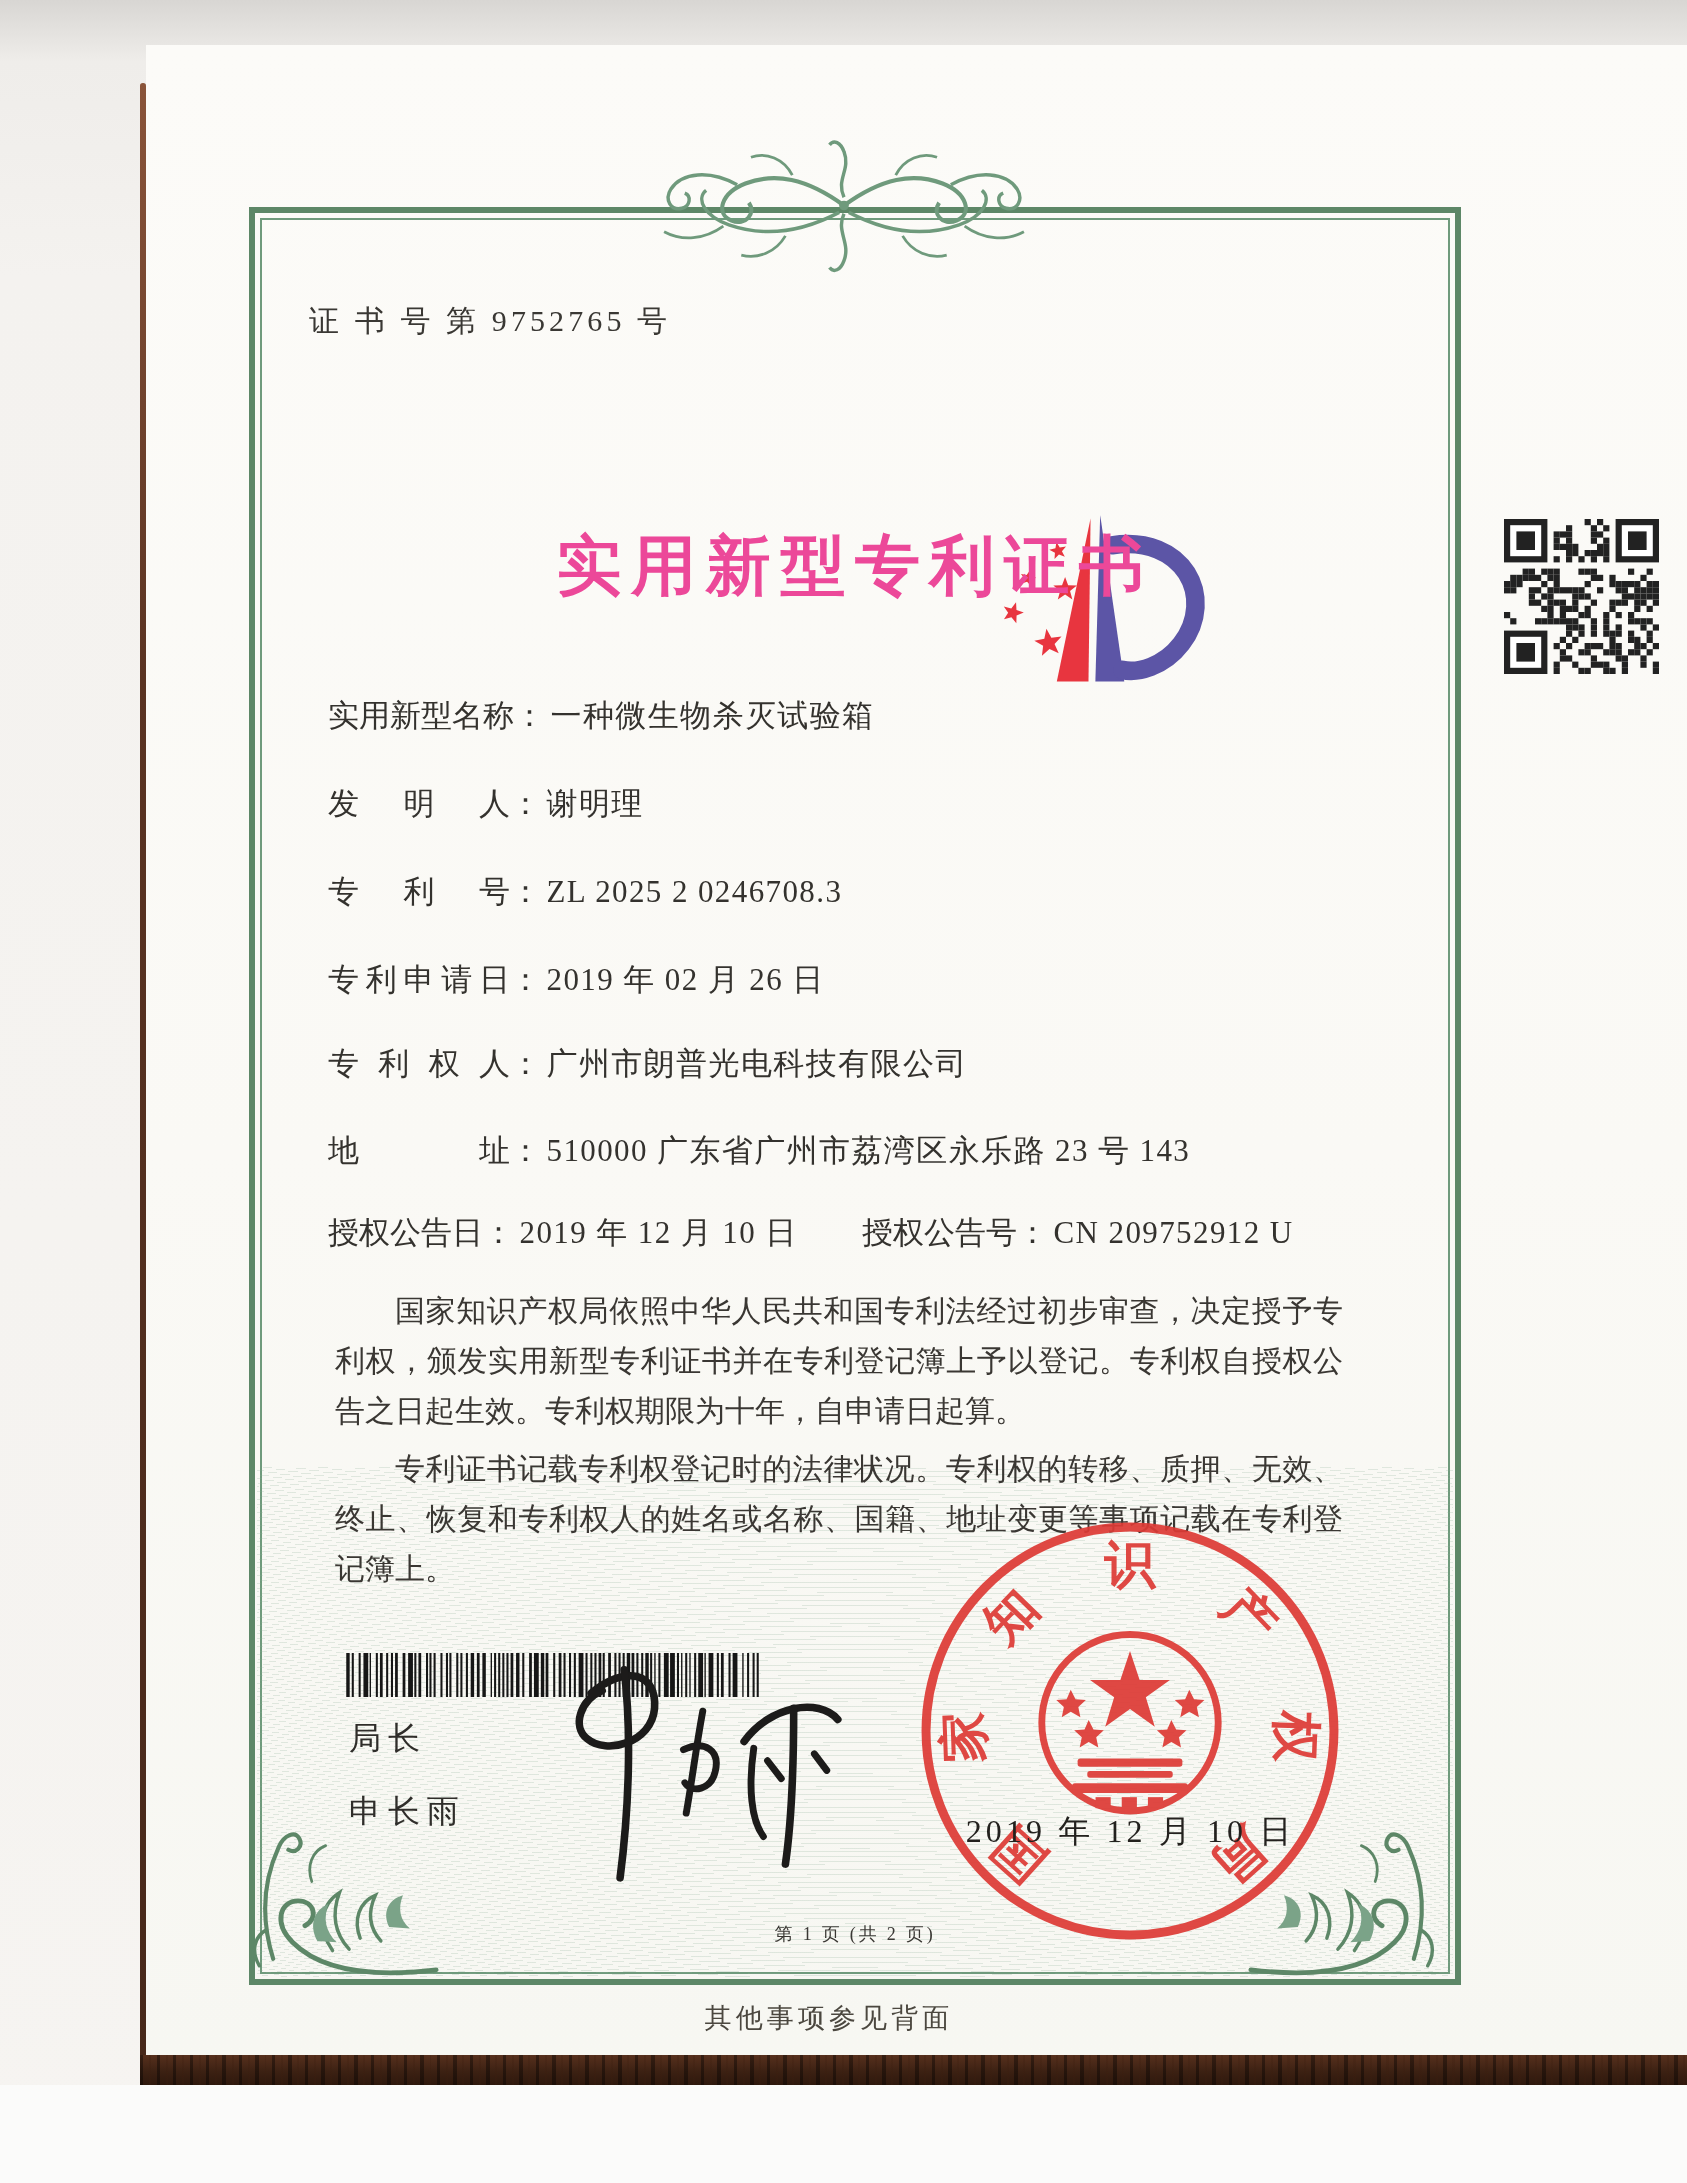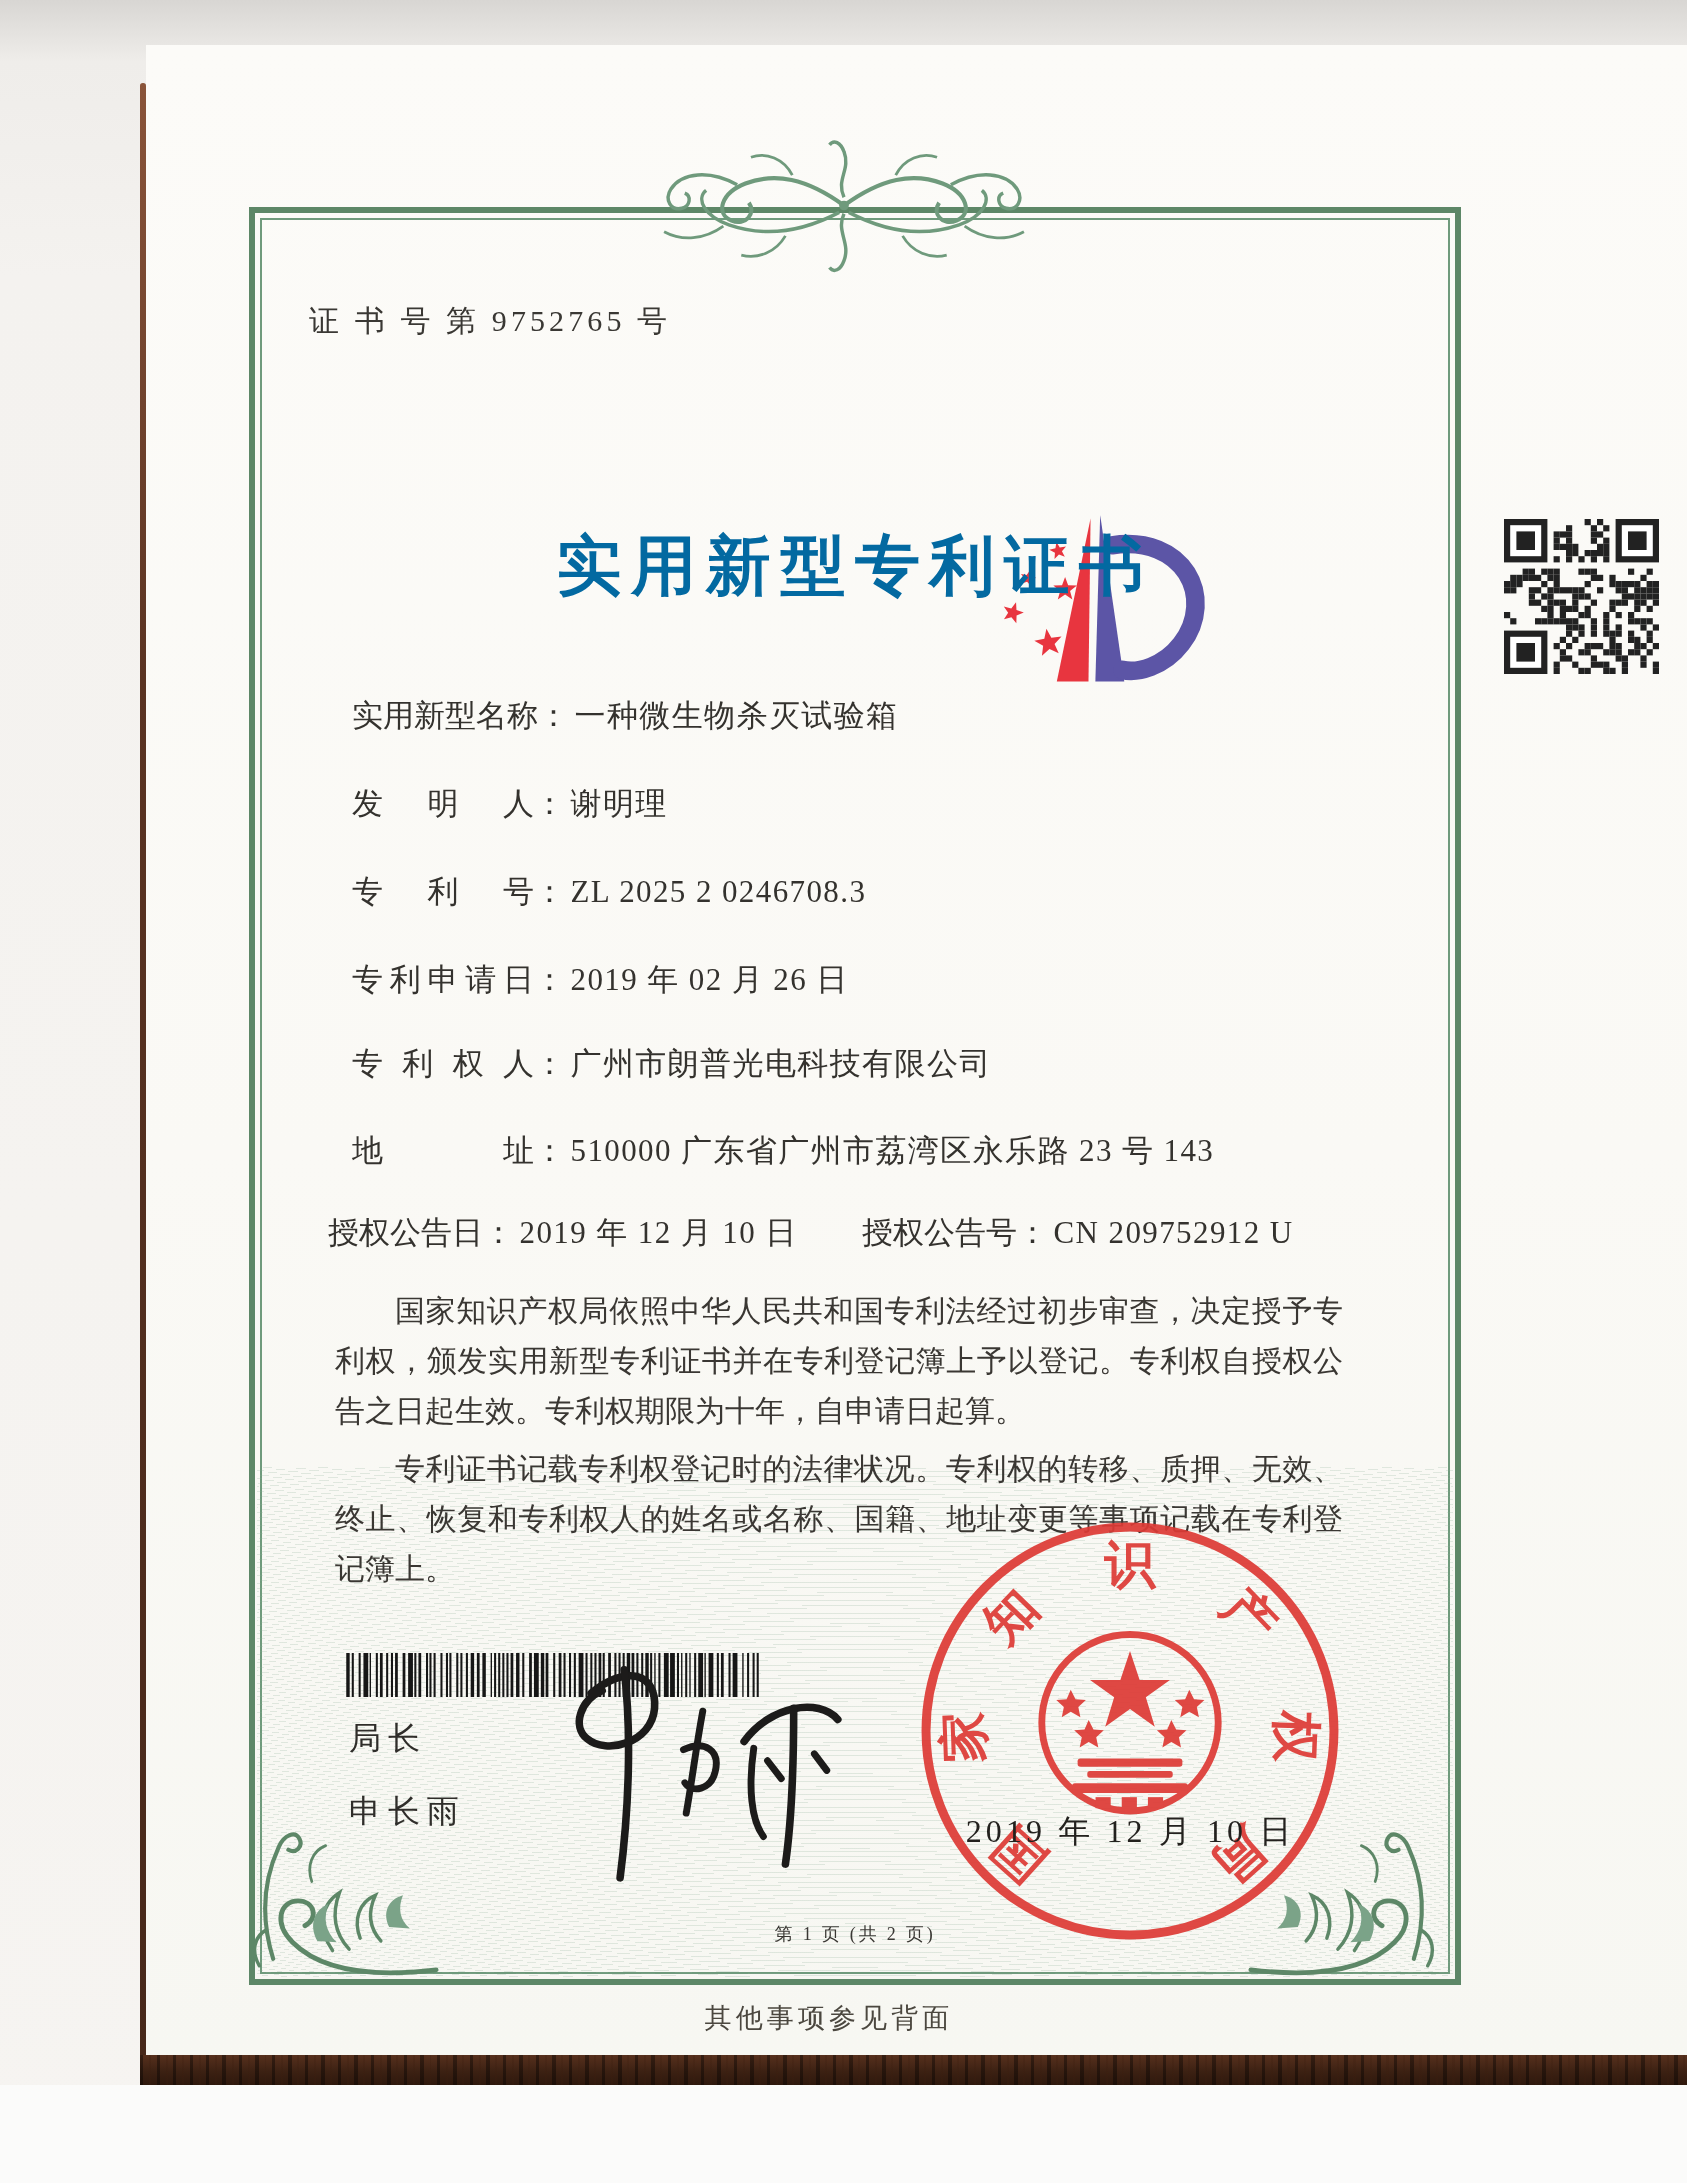--- a/index.html
+++ b/index.html
@@ -34,23 +34,23 @@
   }
   #guilloche{
     position:absolute;left:2.1px;right:2.1px;bottom:2.1px;height:510px;
     background:
       repeating-radial-gradient(130% 95% at 50% 225%,rgba(139,173,150,.26) 0 1.4px,rgba(255,255,255,0) 1.4px 8.3px);
     opacity:.9;
   }
   
   #cert-no{left:54px;top:88px;font-size:30px;letter-spacing:4.1px;color:#3a3834;}
   #title{left:0;top:309px;width:100%;text-align:center;font-size:65px;font-weight:900;
-    letter-spacing:9.6px;color:#0369a1;}
+    letter-spacing:9.6px;color:#ec4899;}
   .field-row{position:absolute;left:73px;width:1034px;height:41px;font-size:31px;color:#34322e;white-space:nowrap;}
-  .flabel{display:inline-block;min-width:182px;text-align:justify;text-align-last:justify;vertical-align:bottom;margin-left:24px;}
+  .flabel{display:inline-block;min-width:182px;text-align:justify;text-align-last:justify;vertical-align:bottom;}
   .fcolon{display:inline-block;}
   .fvalue{display:inline-block;margin-left:5.5px;letter-spacing:1.4px;}
   .grant-right{position:absolute;left:534px;top:0;white-space:nowrap;}
   #paragraphs{left:72px;top:1065px;width:1024px;font-size:30px;line-height:50px;
     color:#3a3733;text-align:justify;}
   #paragraphs p{margin:8px;text-indent:2em;}
   
   #barcode{left:91px;top:1440px;width:413px;height:44px;}
   #commissioner-title{left:94px;top:1504px;font-size:32px;color:#2f2d2a;letter-spacing:6.9px;}
   #commissioner-name{left:94px;top:1577px;font-size:32px;color:#2f2d2a;letter-spacing:6.9px;}

